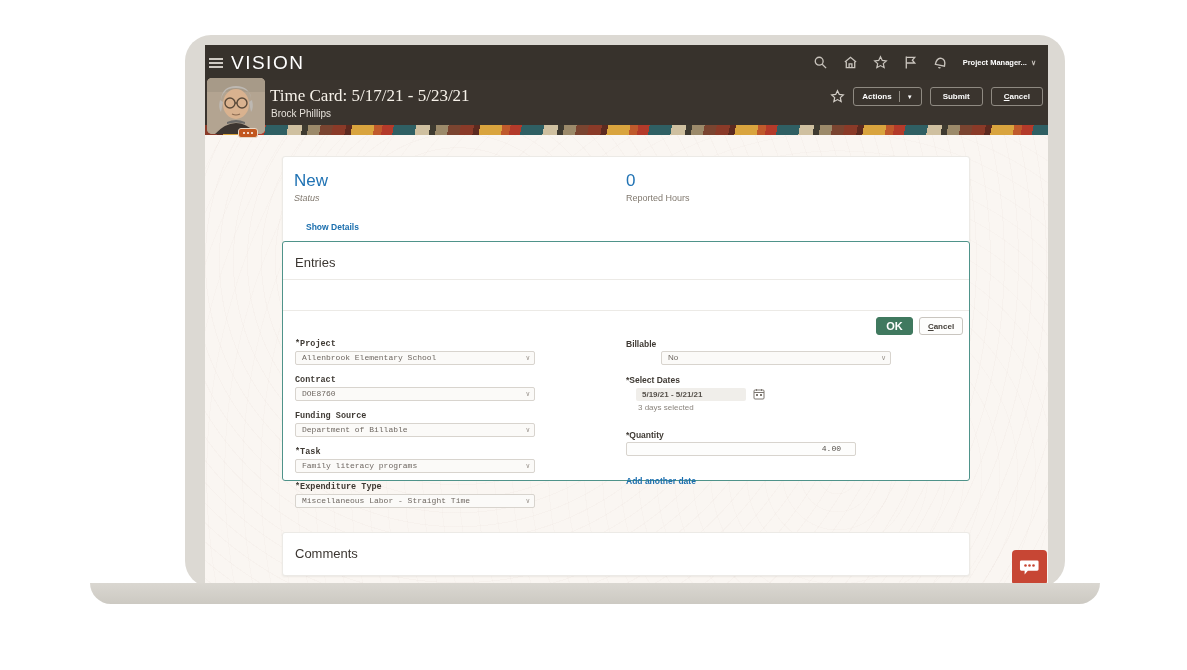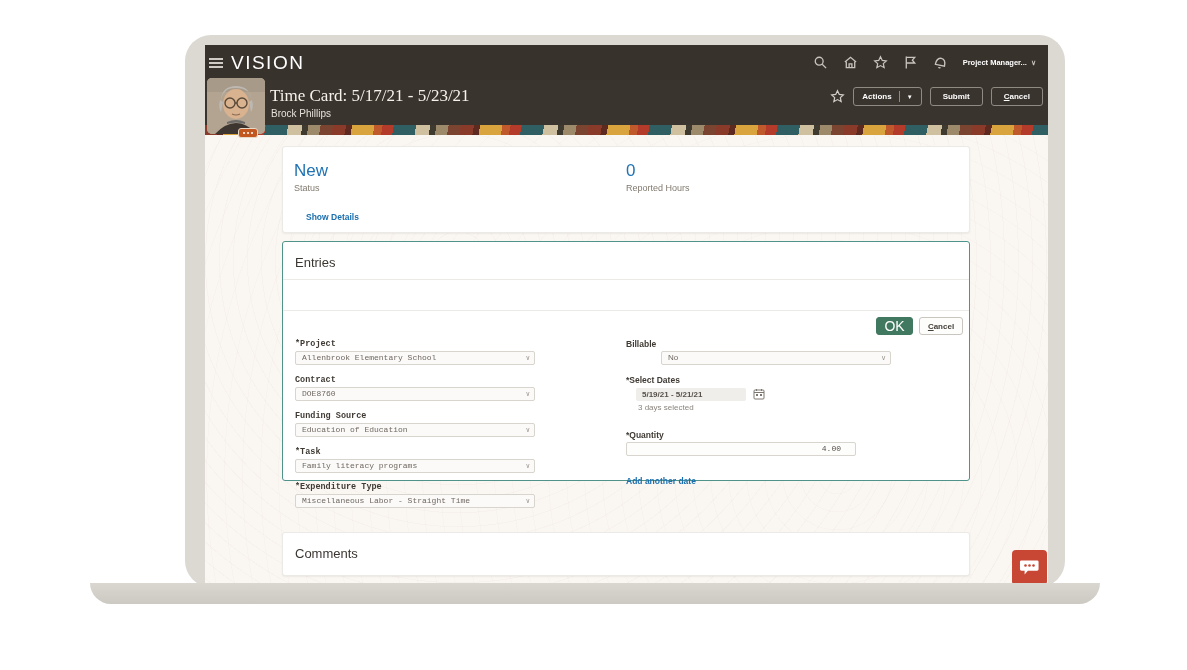--- a/index.html
+++ b/index.html
@@ -44,30 +44,30 @@
 
   
   .strip { position:absolute; left:0; top:80px; width:843px; height:10px;
     background:repeating-linear-gradient(100deg,
       #8a3a28 0 13px, #5c2a20 13px 19px, #d9a43e 19px 41px, #c05a2c 41px 49px,
       #b43a2a 49px 60px, #2f5f63 60px 82px, #cfc0a0 82px 96px, #3e3a30 96px 102px,
       #9c8a6a 102px 114px, #7a4430 114px 126px); }
 
   
   .card { position:absolute; left:77px; width:688px; background:#ffffff; border:1px solid #eceae6; border-radius:3px; box-shadow:0 1px 2px rgba(60,50,40,0.07); }
-  .summary-card { top:101px; height:87px; }
+  .summary-card { top:111px; height:87px; }
   .big-val { position:absolute; top:14px; font-size:17px; color:#2173b4; }
   .small-lbl { position:absolute; top:36px; font-size:9px; color:#81796f; }
   .show-details { position:absolute; left:11px; top:65px; font-size:8.5px; font-weight:bold; color:#1b6fae; cursor:pointer;padding-left:12px; }
 
   .entries-card { top:196px; height:240px; border:1.5px solid #4f938a; box-shadow:none; }
   .section-title { position:absolute; left:12px; top:13px; font-size:13px; color:#3b3631; }
   .hr1 { position:absolute; left:0; top:37px; width:100%; height:1px; background:#eceae6; }
   .hr2 { position:absolute; left:0; top:68px; width:100%; height:1px; background:#eceae6; }
-  .ok-btn { position:absolute; left:593px; top:75px; width:37px; height:18px; background:#40795f; border:1px solid #40795f; border-radius:3px; color:#ffffff; font-size:14px; font-weight:normal; display:flex; align-items:flex-end; justify-content:center; cursor:pointer; }
+  .ok-btn { position:absolute; left:593px; top:75px; width:37px; height:18px; background:#40795f; border:1px solid #40795f; border-radius:3px; color:#ffffff; font-size:11px; font-weight:bold; display:flex; align-items:center; justify-content:center; cursor:pointer; }
   .cancel-btn { position:absolute; left:636px; top:75px; width:44px; height:18px; background:#fdfdfc; border:1px solid #c9c5bf; border-radius:3px; color:#45403a; font-size:8px; font-weight:bold; display:flex; align-items:center; justify-content:center; cursor:pointer; }
 
   .f-label { position:absolute; font-size:8.5px; font-weight:bold; color:#3f3a34; }
   .f-select { position:absolute; height:14px; background:#fbfaf8; border:1px solid #d8d4ce; border-radius:2px; font-size:8px; color:#6f6862; line-height:12px; padding:0 14px 0 6px; cursor:pointer; white-space:nowrap; overflow:hidden; }
   .f-select .chv { position:absolute; right:4px; top:0; line-height:12px; font-size:7px; color:#9b958e; }
   .colL { left:12px; width:240px;font-family:Liberation Mono, monospace; }
   .colR { left:343px; width:230px; }
 
   .date-chip { position:absolute; left:353px; top:146px; width:110px; height:13px; background:#f0eeea; border-radius:2px; font-size:8px; font-weight:bold; color:#55504a; line-height:13px; padding:0 6px; cursor:pointer; }
   .cal-icon { position:absolute; left:470px; top:146px; width:12px; height:12px; color:#7d7770; cursor:pointer; }
@@ -177,21 +177,21 @@
       </svg>
     </div>
     <div class="avatar-badge">
         <i></i>
         <i></i>
         <i></i>
       </div>
 
     <div class="card summary-card">
       <div class="big-val" style="left:11px;">New</div>
-      <div class="small-lbl" style="left:11px;">Status</div>
+      <div class="small-lbl" style="left:11px;font-style:italic;">Status</div>
       <div class="big-val" style="left:343px;">0</div>
       <div class="small-lbl" style="left:343px;">Reported Hours</div>
       <div class="show-details">Show Details</div>
     </div>
 
     <div class="card entries-card">
       <div class="section-title">Entries</div>
       <div class="hr1"></div>
       <div class="hr2"></div>
       <div class="ok-btn">
@@ -208,21 +208,21 @@
       </div>
 
       <div class="f-label colL" style="top:133px;">Contract</div>
       <div class="f-select colL" style="top:145px;">
         <span>DOE8760</span>
         <span class="chv">∨</span>
       </div>
 
       <div class="f-label colL" style="top:169px;">Funding Source</div>
       <div class="f-select colL" style="top:181px;">
-        <span>Education of Education</span>
+        <span>Department of Billable</span>
         <span class="chv">∨</span>
       </div>
 
       <div class="f-label colL" style="top:205px;">*Task</div>
       <div class="f-select colL" style="top:217px;">
         <span>Family literacy programs</span>
         <span class="chv">∨</span>
       </div>
 
       <div class="f-label colL" style="top:240px;">*Expenditure Type</div>

